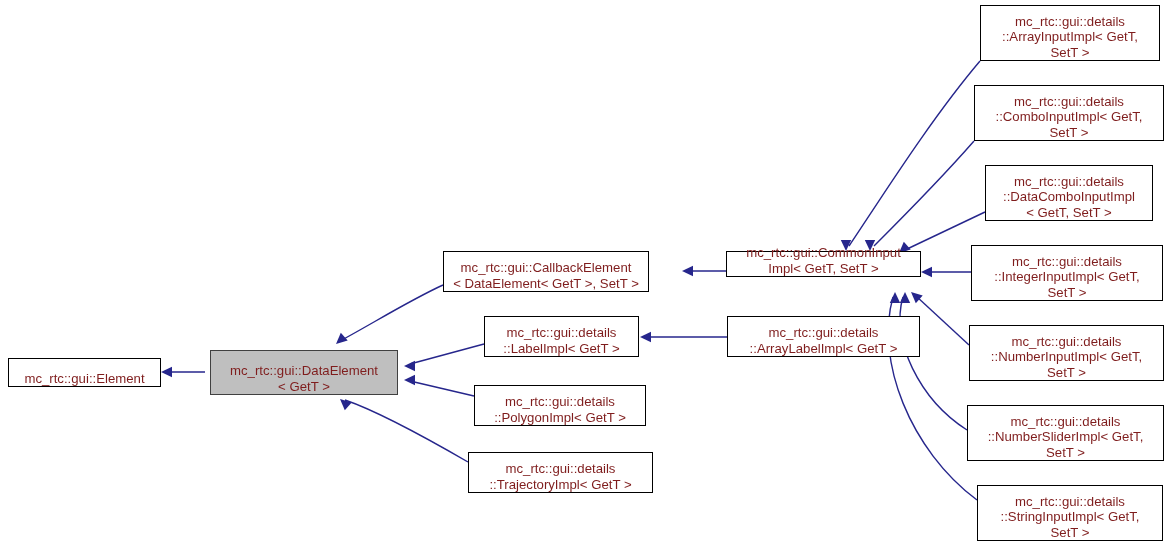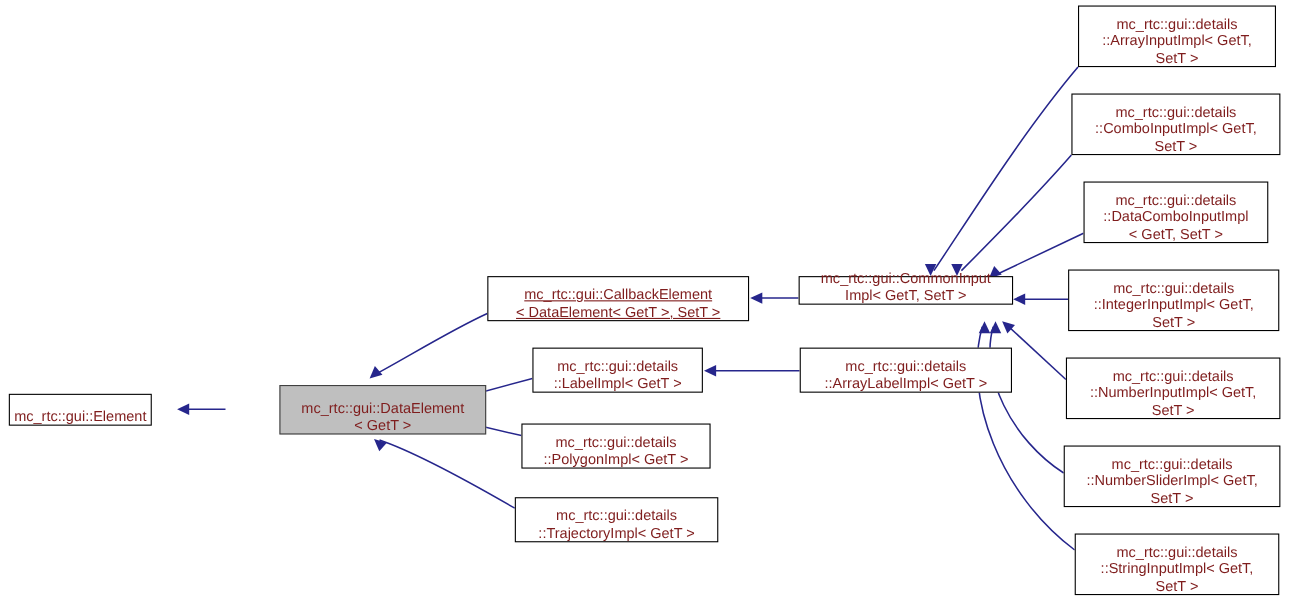--- a/index.html
+++ b/index.html
@@ -36,21 +36,20 @@
     text-align: center;
     font-size: 13.2px;
     line-height: 15.5px;
     letter-spacing: 0px;
     white-space: pre;
     z-index: 2;
   }
   .node.highlight {
     background: #bfbfbf;
     border: 1px solid #404040;
-    margin-left: 44px;
   }
   .node .label {
     display: block;
     padding: 0 4px;
   }
 </style>
 </head>
 <body>
 
 <div id="diagram-root">
@@ -106,24 +105,24 @@
       <g>
         <path d="M 967,430 C 920,400 890,340 903,297" fill="none" stroke="#26268c" stroke-width="1.4"></path>
         <polygon points="905.0,292.0 899.8,303.0 910.2,303.0" fill="#26268c"></polygon>
       </g>
       <g>
         <path d="M 977,500 C 910,450 875,360 893,297" fill="none" stroke="#26268c" stroke-width="1.4"></path>
         <polygon points="895.0,292.0 889.8,303.0 900.2,303.0" fill="#26268c"></polygon>
       </g>
     </svg>
   <div id="nodes-layer">
-      <div class="node" style="left: 8px; top: 358px; width: 130px; height: 29px;"><span class="label">mc_rtc::gui::Element</span></div>
+      <div class="node" style="left: 8px; top: 358px; width: 153px; height: 29px;"><span class="label">mc_rtc::gui::Element</span></div>
       <div class="node highlight" style="left: 210px; top: 350px; width: 188px; height: 45px;"><span class="label">mc_rtc::gui::DataElement
 &lt; GetT &gt;</span></div>
-      <div class="node" style="left: 443px; top: 251px; width: 238px; height: 41px; text-decoration: underline;"><span class="label">mc_rtc::gui::CallbackElement
+      <div class="node" style="left: 443px; top: 251px; width: 206px; height: 41px;"><span class="label">mc_rtc::gui::CallbackElement
 &lt; DataElement&lt; GetT &gt;, SetT &gt;</span></div>
       <div class="node" style="left: 726px; top: 251px; width: 195px; height: 26px;"><span class="label">mc_rtc::gui::CommonInput
 Impl&lt; GetT, SetT &gt;</span></div>
       <div class="node" style="left: 484px; top: 316px; width: 155px; height: 41px;"><span class="label">mc_rtc::gui::details
 ::LabelImpl&lt; GetT &gt;</span></div>
       <div class="node" style="left: 727px; top: 316px; width: 193px; height: 41px;"><span class="label">mc_rtc::gui::details
 ::ArrayLabelImpl&lt; GetT &gt;</span></div>
       <div class="node" style="left: 474px; top: 385px; width: 172px; height: 41px;"><span class="label">mc_rtc::gui::details
 ::PolygonImpl&lt; GetT &gt;</span></div>
       <div class="node" style="left: 468px; top: 452px; width: 185px; height: 41px;"><span class="label">mc_rtc::gui::details

